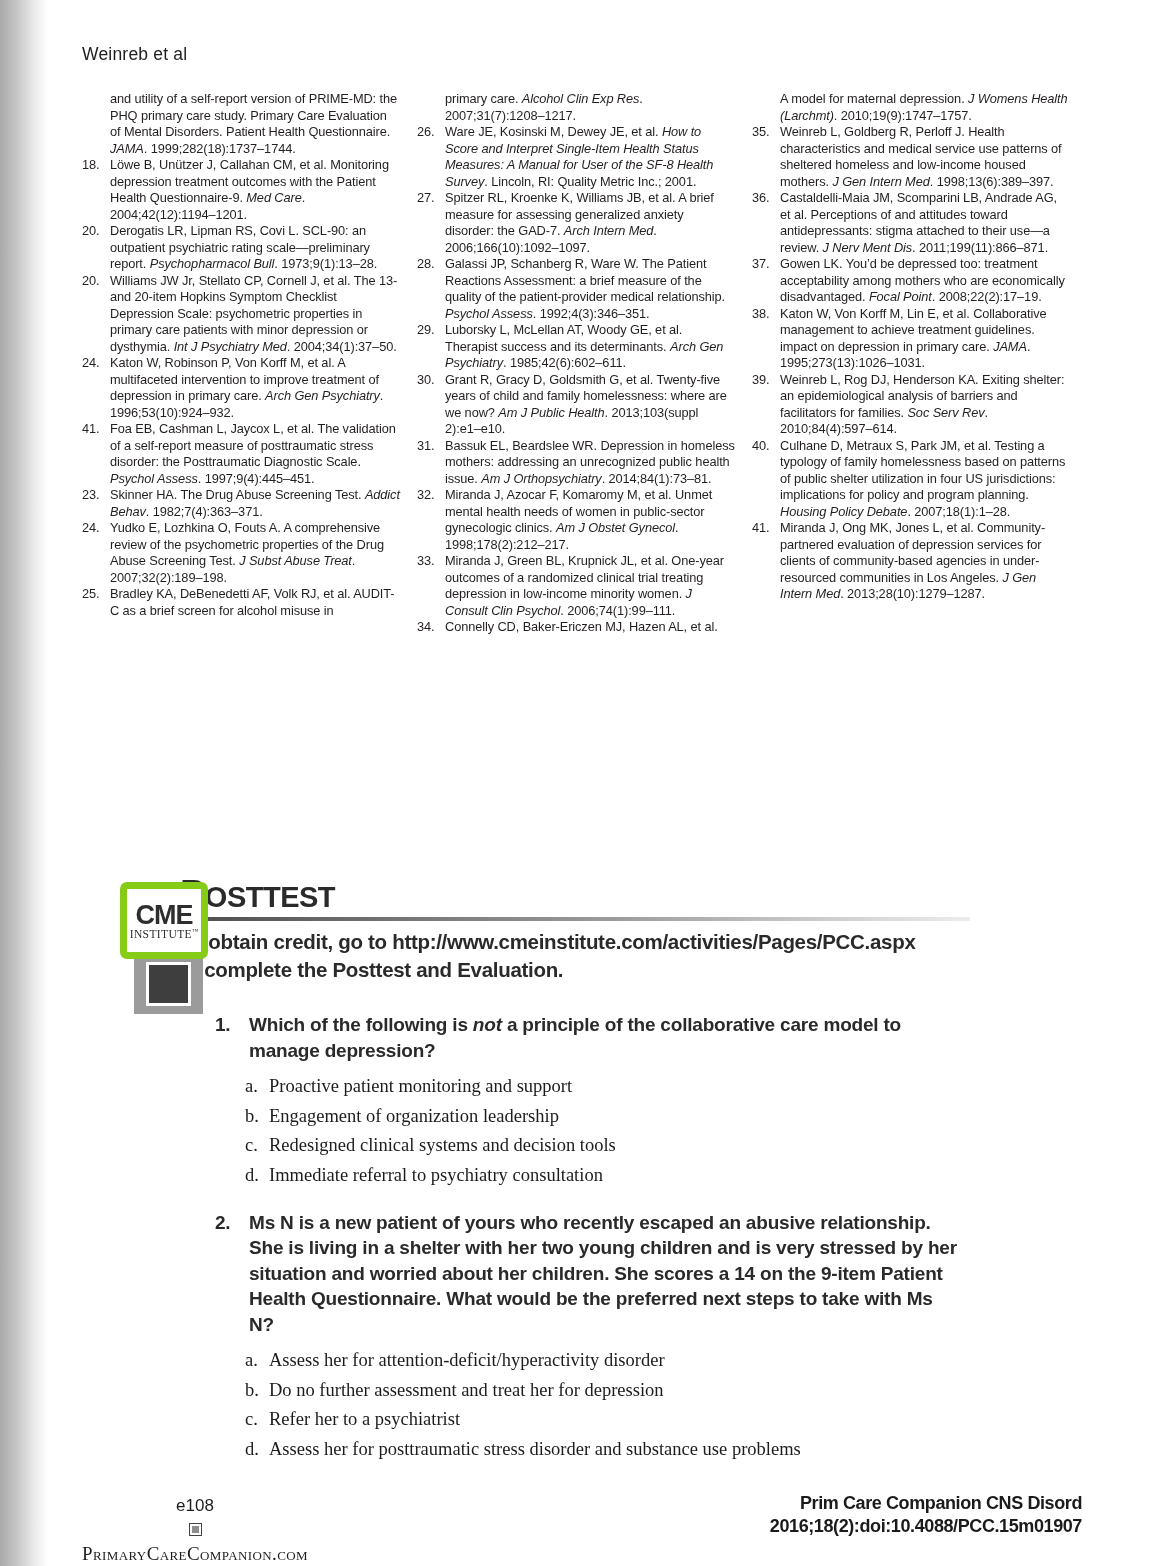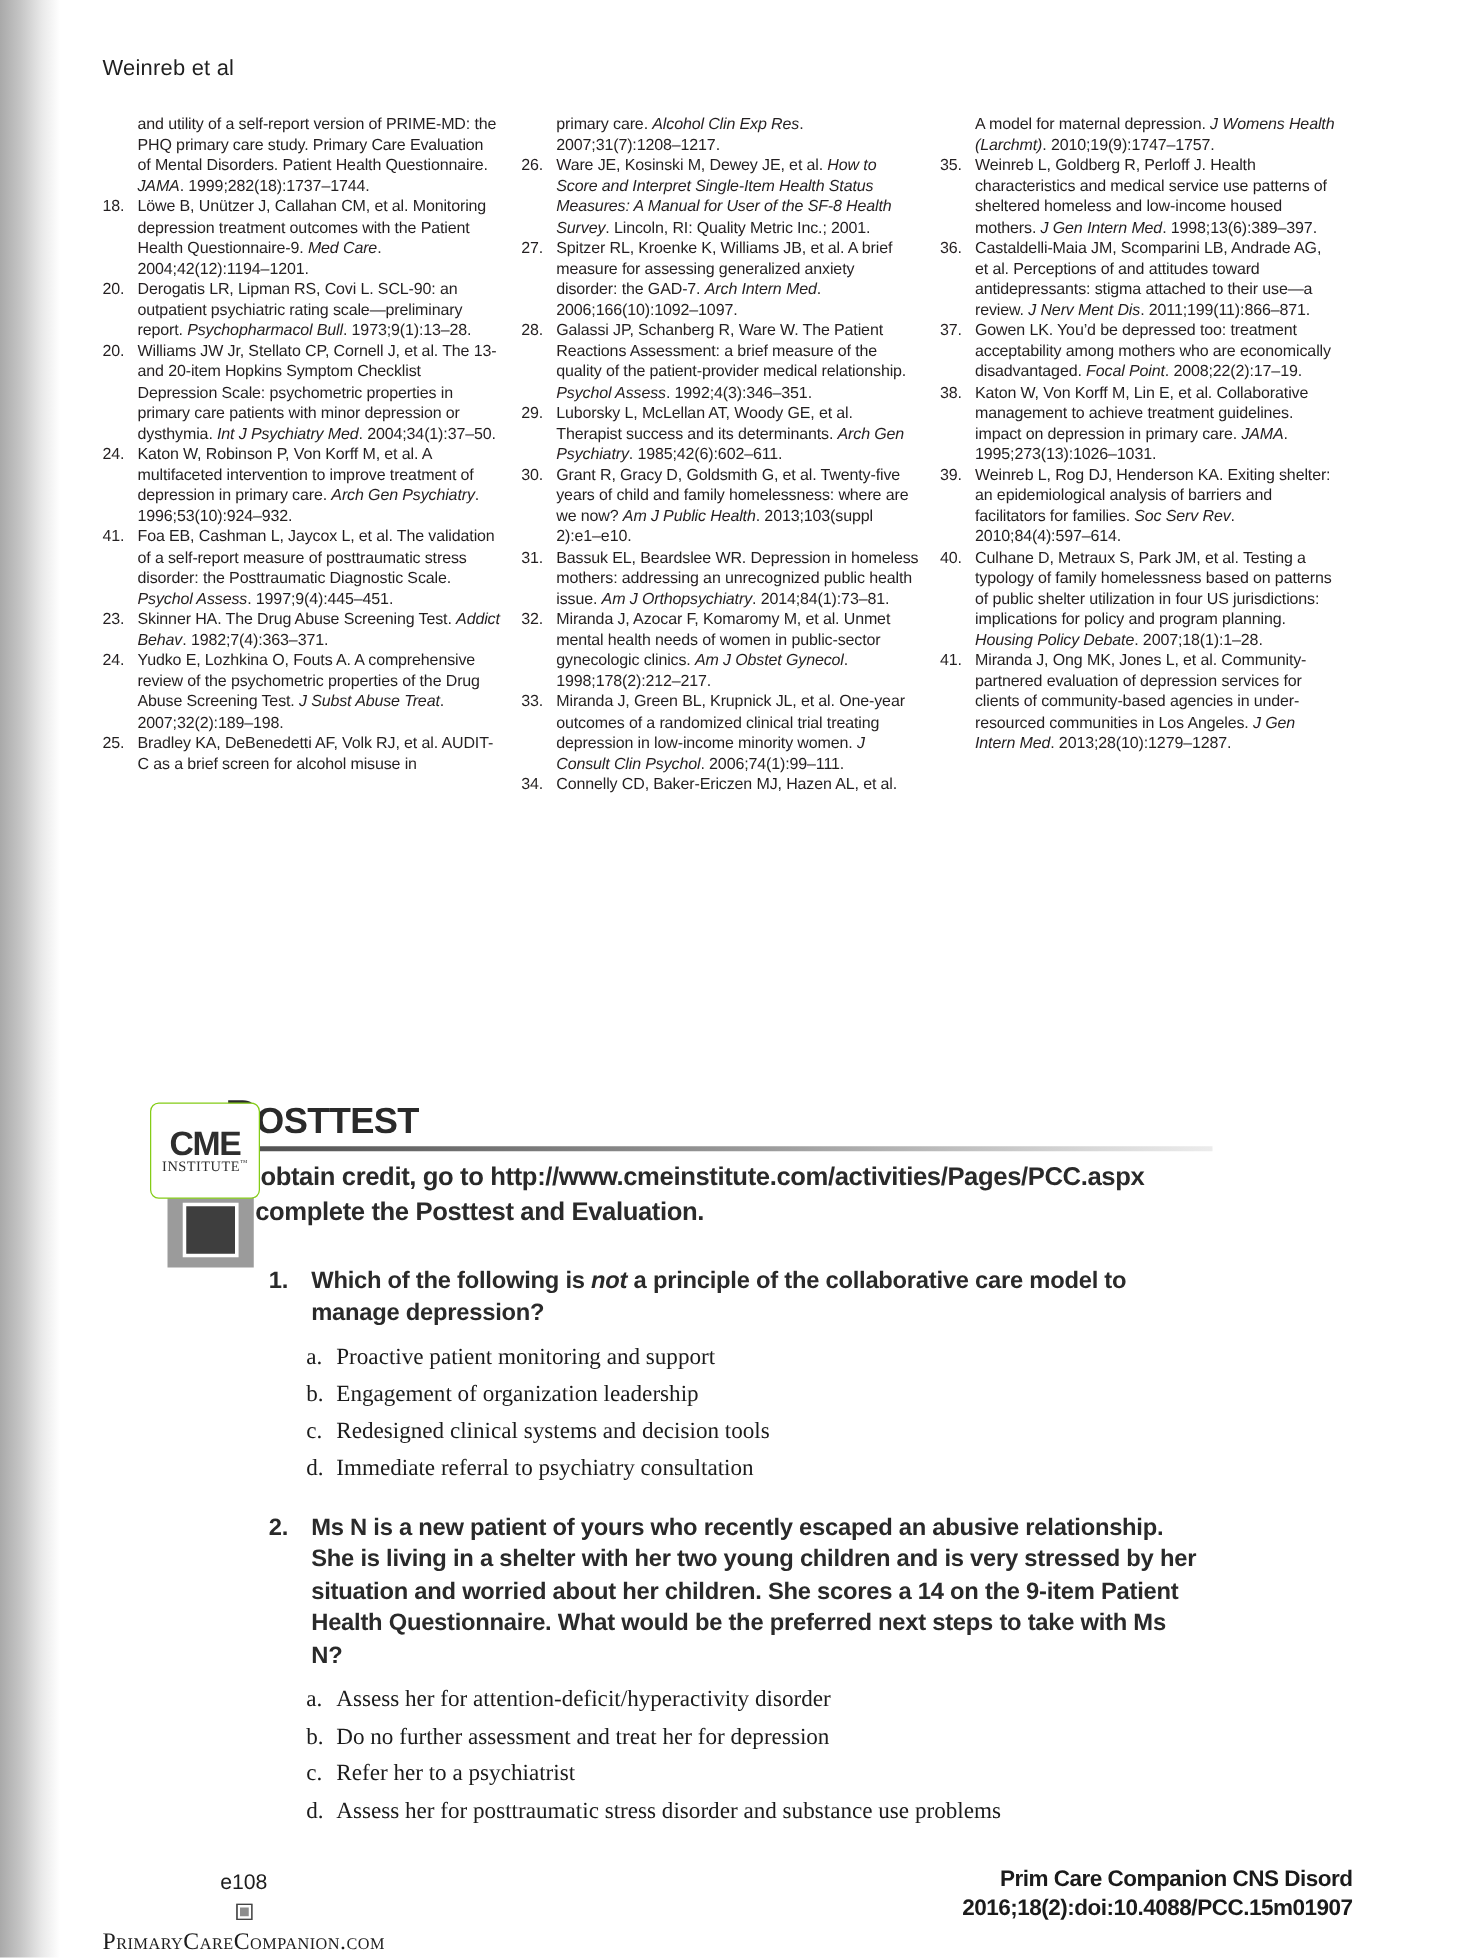--- a/index.html
+++ b/index.html
@@ -35,21 +35,21 @@
   .cme-gray {
     position:absolute; left:14px; top:56px; width:69px; height:76px;
     background:#9b9b9b;
   }
   .cme-dark {
     position:absolute; left:12px; top:24px; width:45px; height:44px;
     background:#3e3e3e; border:3px solid #ffffff;
   }
   .cme-white {
     position:absolute; left:0; top:0; width:88px; height:77px;
-    background:#ffffff; border:1px solid #84cc16; border-radius:7px;
+    background:#ffffff; border:7px solid #84cc16; border-radius:7px;
     display:flex; flex-direction:column; align-items:center; justify-content:center;
     z-index:2;
   }
   .cme-word {
     font-weight:bold; font-size:27px; line-height:26px; letter-spacing:-1px; color:#2e2e2e;
   }
   .cme-inst {
     font-family:"Liberation Serif", serif; font-size:11.5px; letter-spacing:.4px; color:#2e2e2e;
   }
   .cme-inst sup { font-size:6px; }

